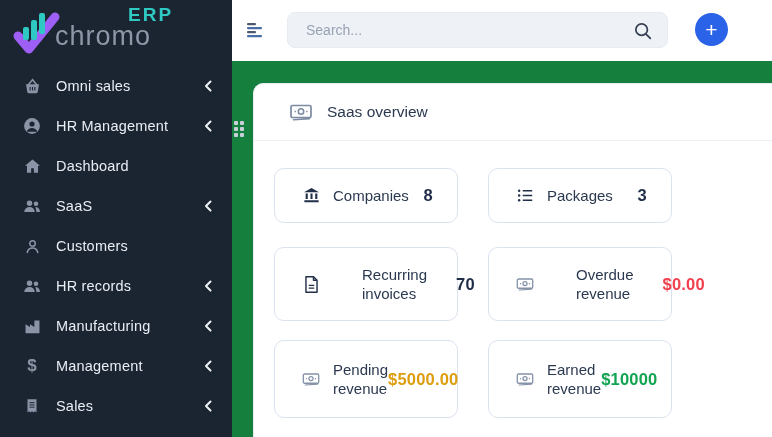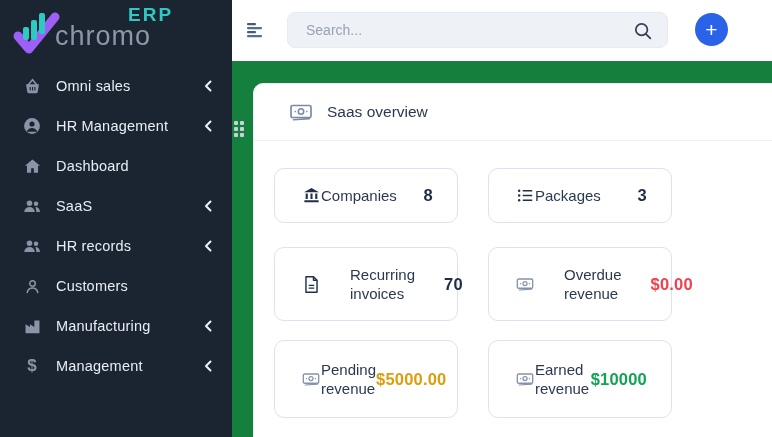--- a/index.html
+++ b/index.html
@@ -42,21 +42,21 @@
   .stat-row { display:flex; gap:30px; }
   .stat-row.r1 { margin-bottom:24px; }
   .stat-row.r2 { margin-bottom:19px; }
   .stat { width:184px; background:#ffffff; border:1px solid #dbe2f0; border-radius:10px; display:flex; align-items:center; padding:0 24px 0 26px; }
   .r1 .stat { height:55px; }
   .r2 .stat { height:74px;gap:29px; }
   .r3 .stat { height:78px; }
   .stat-ico { width:20px; display:flex; flex:0 0 20px; align-items:center; justify-content:center; }
   .ico-dark { color:#222f49; }
   .ico-gray { color:#8593a9; }
-  .stat-label { font-size:15px; color:#2b3950; font-weight:500; line-height:1.3; max-width:92px; }
+  .stat-label { margin-left:12px; font-size:15px; color:#2b3950; font-weight:500; line-height:1.3; max-width:92px; }
   .stat-value { margin-left:auto; font-size:16.5px; font-weight:700; letter-spacing:.2px; white-space:nowrap; }
 </style>
 </head>
 <body>
 
 <aside class="sidebar">
   <div class="logo">
     <svg class="logo-mark" width="50" height="52" viewBox="0 0 50 52">
       <path d="M6 31 L17 44 L43 12" stroke="#9d5ff5" stroke-width="9" fill="none" stroke-linecap="round" stroke-linejoin="round"></path>
       <rect x="11" y="22" width="6" height="13" rx="2" fill="#2ec9c3"></rect>
@@ -121,48 +121,48 @@
       <span class="nav-label">SaaS</span>
       <span class="nav-chevron">
           <svg width="8" height="12" viewBox="0 0 8 12">
             <path d="M6.5 1.5 L2 6 L6.5 10.5" stroke="#eef2f7" stroke-width="2" fill="none" stroke-linecap="round" stroke-linejoin="round"></path>
           </svg>
         </span>
     </div>
 
     <div class="nav-item">
       <span class="nav-ico">
+        <svg width="19" height="19" viewBox="0 0 24 24">
+            <circle cx="12" cy="8.3" r="3.5" fill="none" stroke="currentColor" stroke-width="1.9"></circle>
+            <path d="M5.3 19.6c1-4 3.7-5.7 6.7-5.7s5.7 1.7 6.7 5.7" fill="none" stroke="currentColor" stroke-width="1.9" stroke-linecap="round"></path>
+          </svg>
+      </span>
+      <span class="nav-label">Customers</span>
+    </div>
+
+    <div class="nav-item">
+      <span class="nav-ico">
         <svg width="20" height="20" viewBox="0 0 24 24">
             <circle cx="9" cy="8.8" r="3.3" fill="currentColor"></circle>
             <circle cx="16.8" cy="9.4" r="2.7" fill="currentColor"></circle>
             <path d="M2.6 19.2c.5-4.2 3.1-6 6.4-6s5.9 1.8 6.4 6z" fill="currentColor"></path>
             <path d="M16.2 13.3c3 .1 5 1.8 5.4 5.9h-4.2" fill="currentColor"></path>
           </svg>
       </span>
       <span class="nav-label">HR records</span>
       <span class="nav-chevron">
           <svg width="8" height="12" viewBox="0 0 8 12">
             <path d="M6.5 1.5 L2 6 L6.5 10.5" stroke="#eef2f7" stroke-width="2" fill="none" stroke-linecap="round" stroke-linejoin="round"></path>
           </svg>
         </span>
     </div>
 
     <div class="nav-item">
       <span class="nav-ico">
         <svg width="19" height="19" viewBox="0 0 24 24">
-            <circle cx="12" cy="8.3" r="3.5" fill="none" stroke="currentColor" stroke-width="1.9"></circle>
-            <path d="M5.3 19.6c1-4 3.7-5.7 6.7-5.7s5.7 1.7 6.7 5.7" fill="none" stroke="currentColor" stroke-width="1.9" stroke-linecap="round"></path>
-          </svg>
-      </span>
-      <span class="nav-label">Customers</span>
-    </div>
-
-    <div class="nav-item">
-      <span class="nav-ico">
-        <svg width="19" height="19" viewBox="0 0 24 24">
             <path d="M3.2 20.5 V9 l5.6 3.6 V9 l5.6 3.6 V4.5 h6.4 v16z" fill="currentColor"></path>
           </svg>
       </span>
       <span class="nav-label">Manufacturing</span>
       <span class="nav-chevron">
           <svg width="8" height="12" viewBox="0 0 8 12">
             <path d="M6.5 1.5 L2 6 L6.5 10.5" stroke="#eef2f7" stroke-width="2" fill="none" stroke-linecap="round" stroke-linejoin="round"></path>
           </svg>
         </span>
     </div>
@@ -172,20 +172,34 @@
           <span class="dollar-glyph">$</span>
         </span>
       <span class="nav-label">Management</span>
       <span class="nav-chevron">
           <svg width="8" height="12" viewBox="0 0 8 12">
             <path d="M6.5 1.5 L2 6 L6.5 10.5" stroke="#eef2f7" stroke-width="2" fill="none" stroke-linecap="round" stroke-linejoin="round"></path>
           </svg>
         </span>
     </div>
 
+    <div class="nav-item">
+      <span class="nav-ico">
+        <svg width="18" height="18" viewBox="0 0 24 24">
+            <path d="M6 3 h12 v17.5 l-2-1.4 -2 1.4 -2-1.4 -2 1.4 -2-1.4 -2 1.4z" fill="currentColor"></path>
+            <path d="M8.6 7.5h6.8 M8.6 10.5h6.8 M8.6 13.5h6.8" stroke="#1b2431" stroke-width="1.3"></path>
+          </svg>
+      </span>
+      <span class="nav-label">Sales</span>
+      <span class="nav-chevron">
+          <svg width="8" height="12" viewBox="0 0 8 12">
+            <path d="M6.5 1.5 L2 6 L6.5 10.5" stroke="#eef2f7" stroke-width="2" fill="none" stroke-linecap="round" stroke-linejoin="round"></path>
+          </svg>
+        </span>
+    </div>
   </nav>
 </aside>
 
 <header class="topbar">
   <svg class="burger" viewBox="0 0 18 16">
     <rect x="0" y="1" width="9" height="2.2" rx="1" fill="#4e596e"></rect>
     <rect x="0" y="5" width="15" height="2.2" rx="1" fill="#4a6ea8"></rect>
     <rect x="0" y="9" width="9" height="2.2" rx="1" fill="#4e596e"></rect>
     <rect x="0" y="13" width="15" height="2.2" rx="1" fill="#4a6ea8"></rect>
   </svg>

